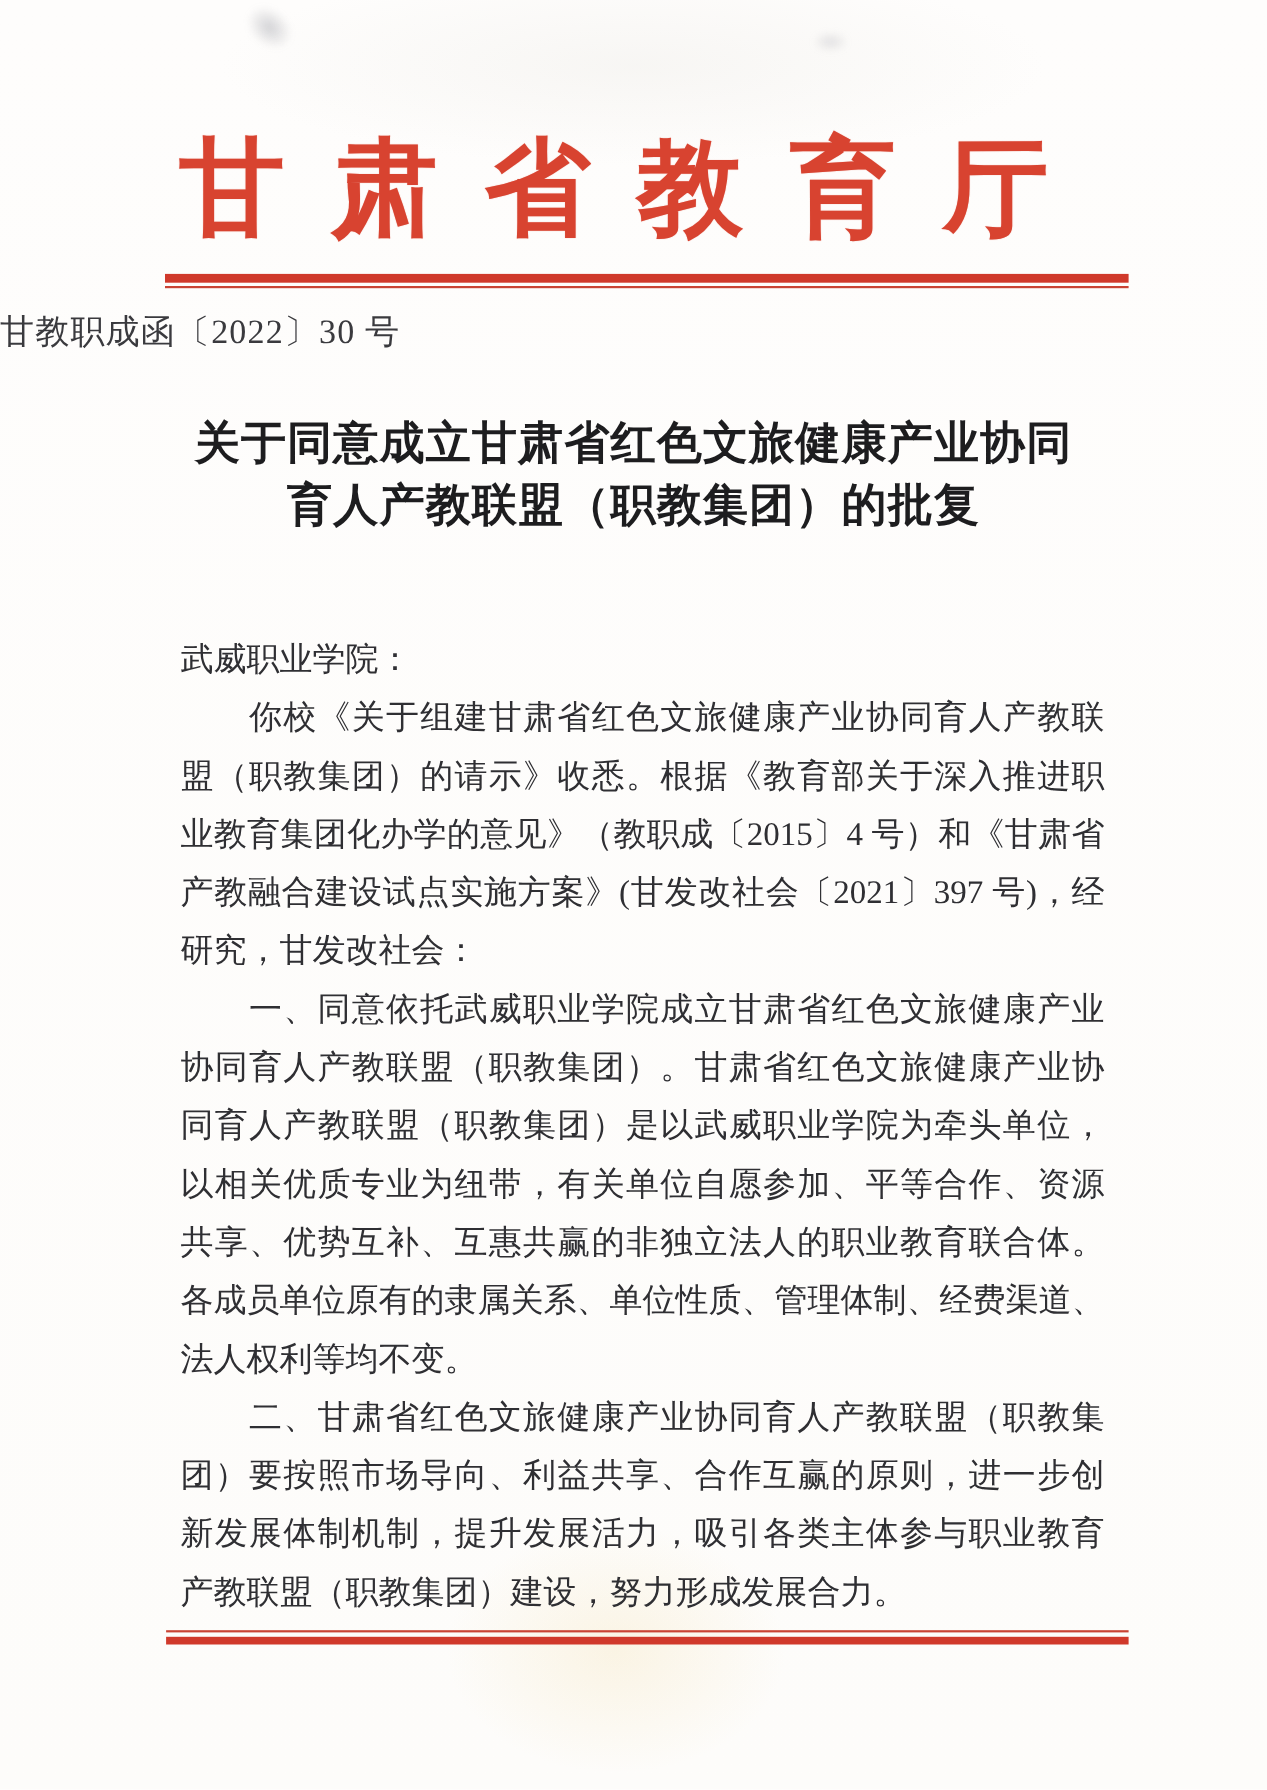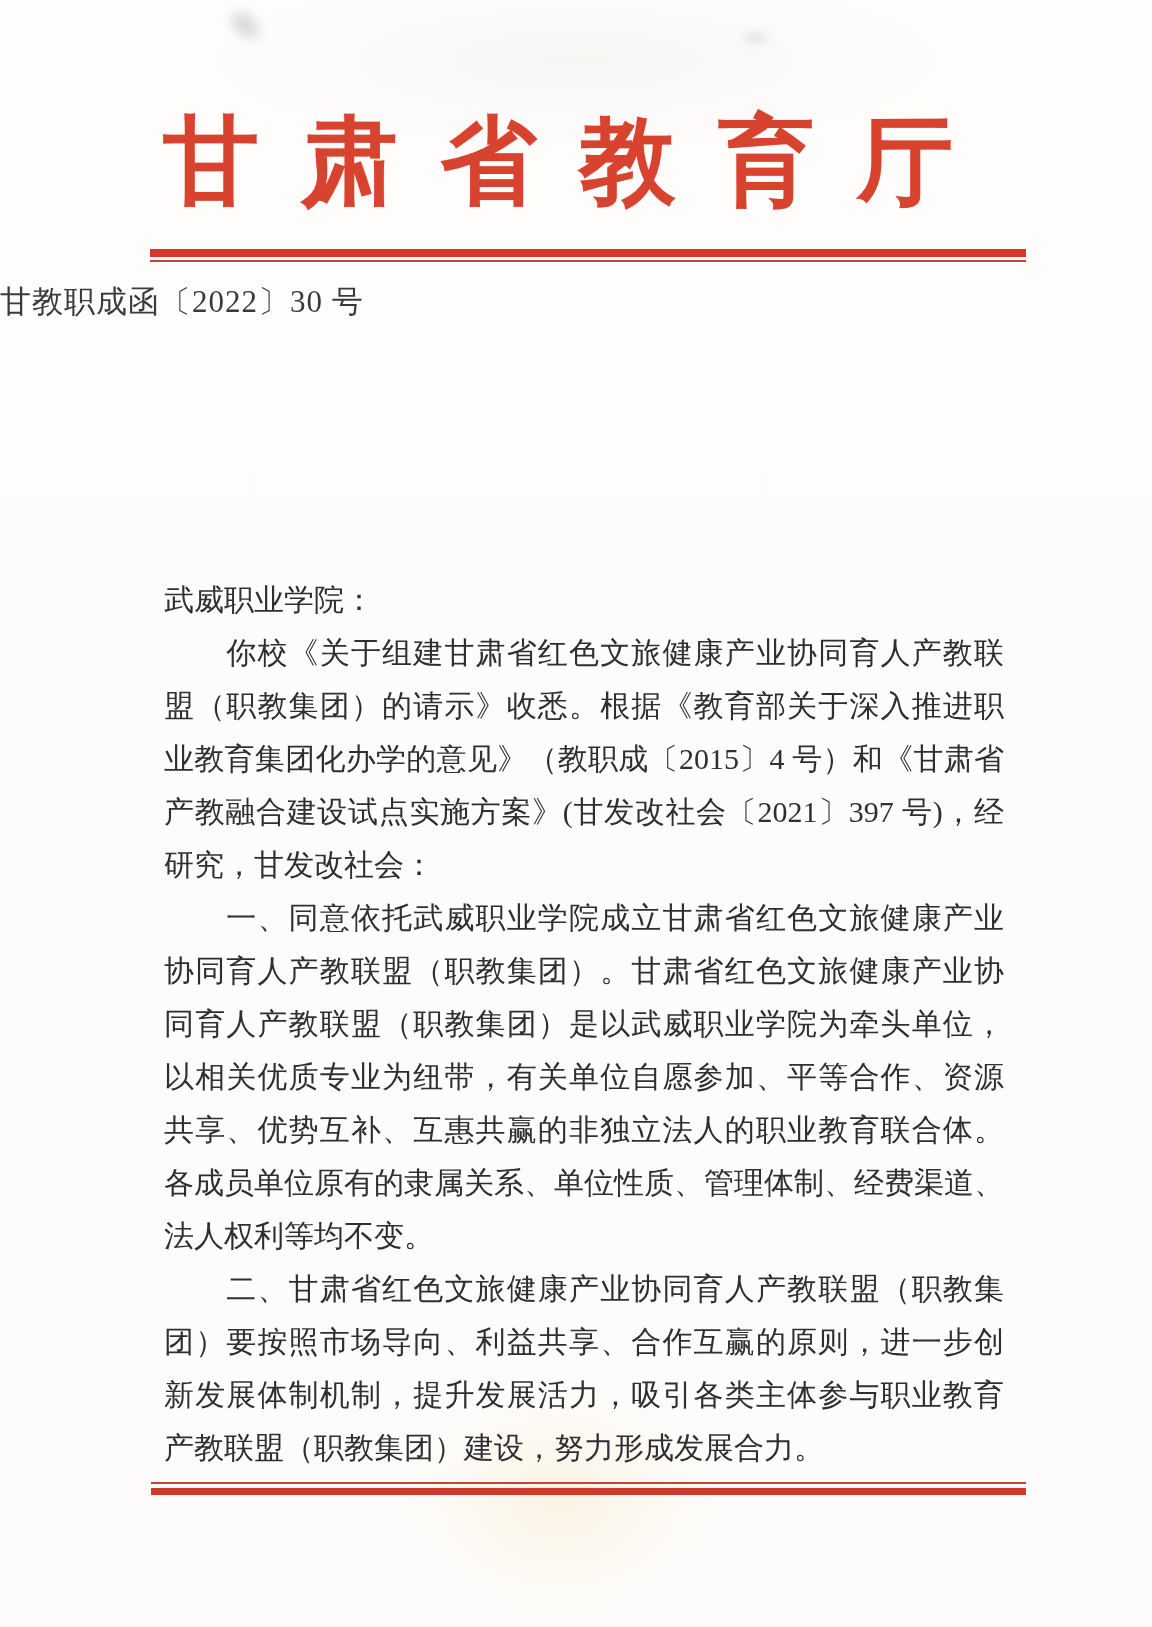--- a/index.html
+++ b/index.html
@@ -27,21 +27,21 @@
     transform: rotate(40deg);
   }
   .smudge-b {
     position: absolute;
     top: 28px; left: 738px; width: 34px; height: 20px;
     background: radial-gradient(ellipse at center, rgba(140,140,150,0.22), rgba(140,140,150,0) 70%);
     filter: blur(3px);
   }
   .agency-name {
     position: absolute;
-    top: 108px;
+    top: 118px;
     left: 163px;
     width: 790px;
     height: 110px;
     line-height: 108px;
     font-size: 96px;
     font-weight: bold;
     color: #d84330;
     text-align: justify;
     text-align-last: justify;
     text-shadow: 0 0 1px rgba(216, 67, 48, 0.45);
@@ -137,20 +137,24 @@
   <div class="agency-name">甘肃省教育厅</div>
 
   <div class="header-rule">
     <div class="rule-thick"></div>
     <div class="rule-gap"></div>
     <div class="rule-thin"></div>
   </div>
 
   <div class="doc-number">甘教职成函〔2022〕30 号</div>
 
+  <div class="doc-title">
+    <div>关于同意成立甘肃省红色文旅健康产业协同</div>
+    <div>育人产教联盟（职教集团）的批复</div>
+  </div>
 
   <div class="body-text">
     <div class="bline start">武威职业学院：</div>
     <div class="bline full">　　你校《关于组建甘肃省红色文旅健康产业协同育人产教联</div>
     <div class="bline full">盟（职教集团）的请示》收悉。根据《教育部关于深入推进职</div>
     <div class="bline full">业教育集团化办学的意见》（教职成〔2015〕4 号）和《甘肃省</div>
     <div class="bline full">产教融合建设试点实施方案》(甘发改社会〔2021〕397 号)，经</div>
     <div class="bline end">研究，甘发改社会：</div>
     <div class="bline full">　　一、同意依托武威职业学院成立甘肃省红色文旅健康产业</div>
     <div class="bline full">协同育人产教联盟（职教集团）。甘肃省红色文旅健康产业协</div>

